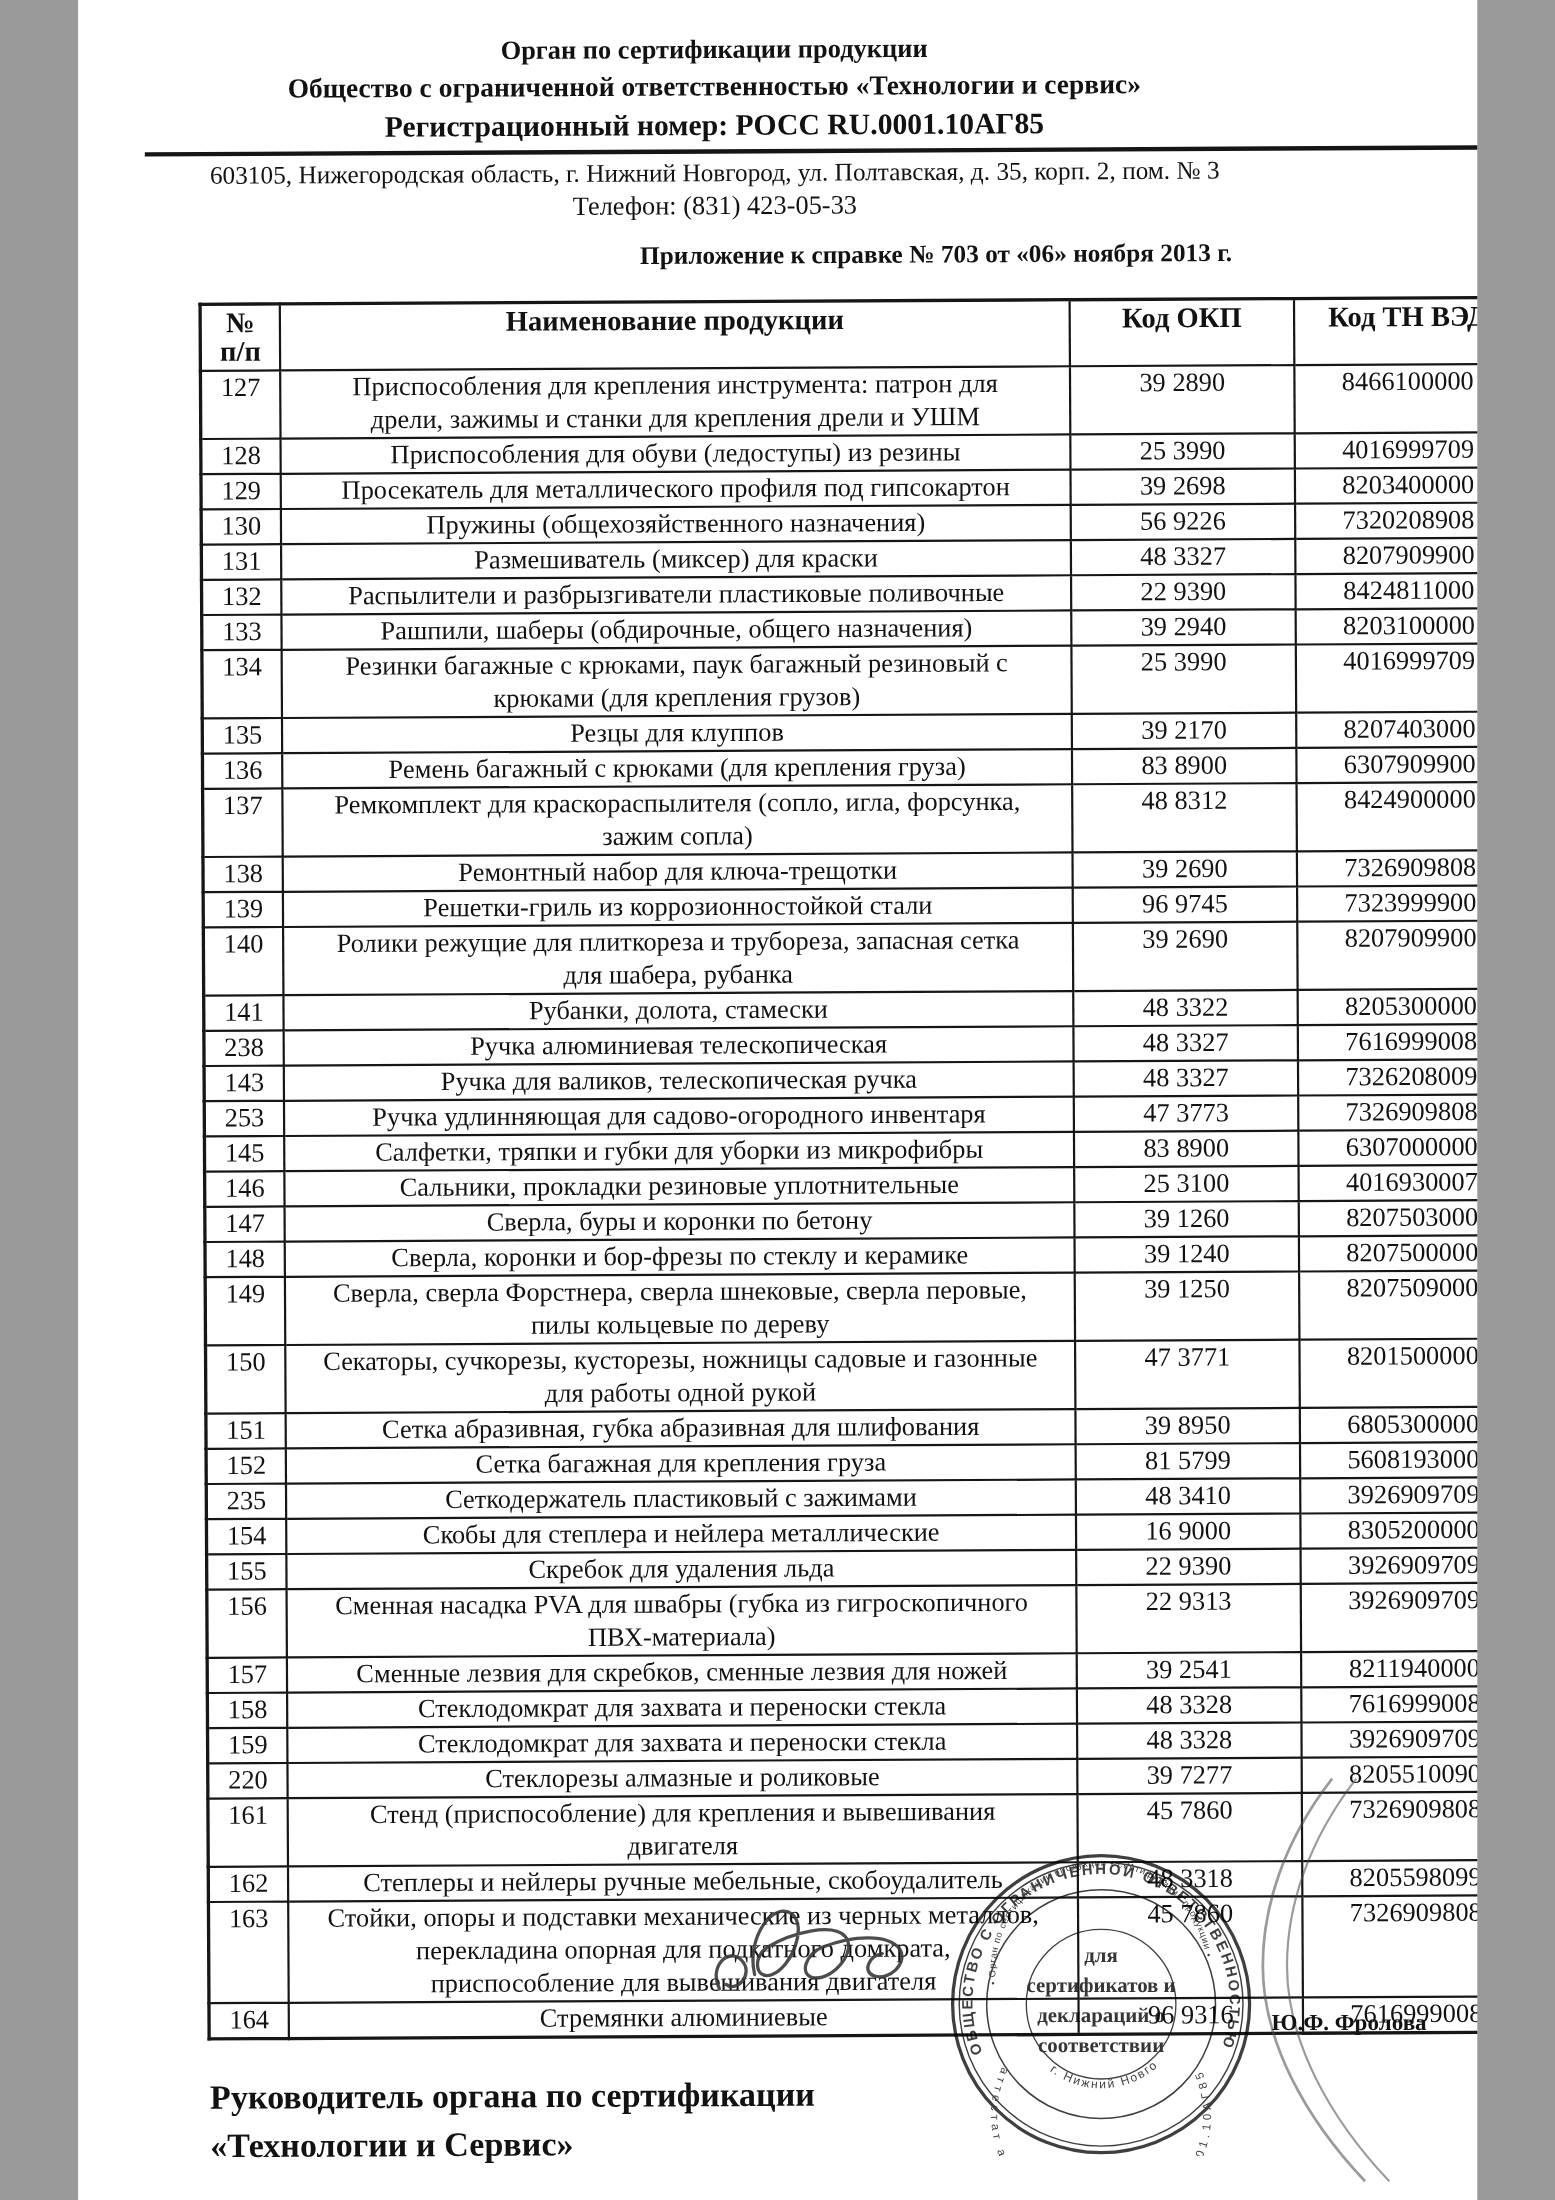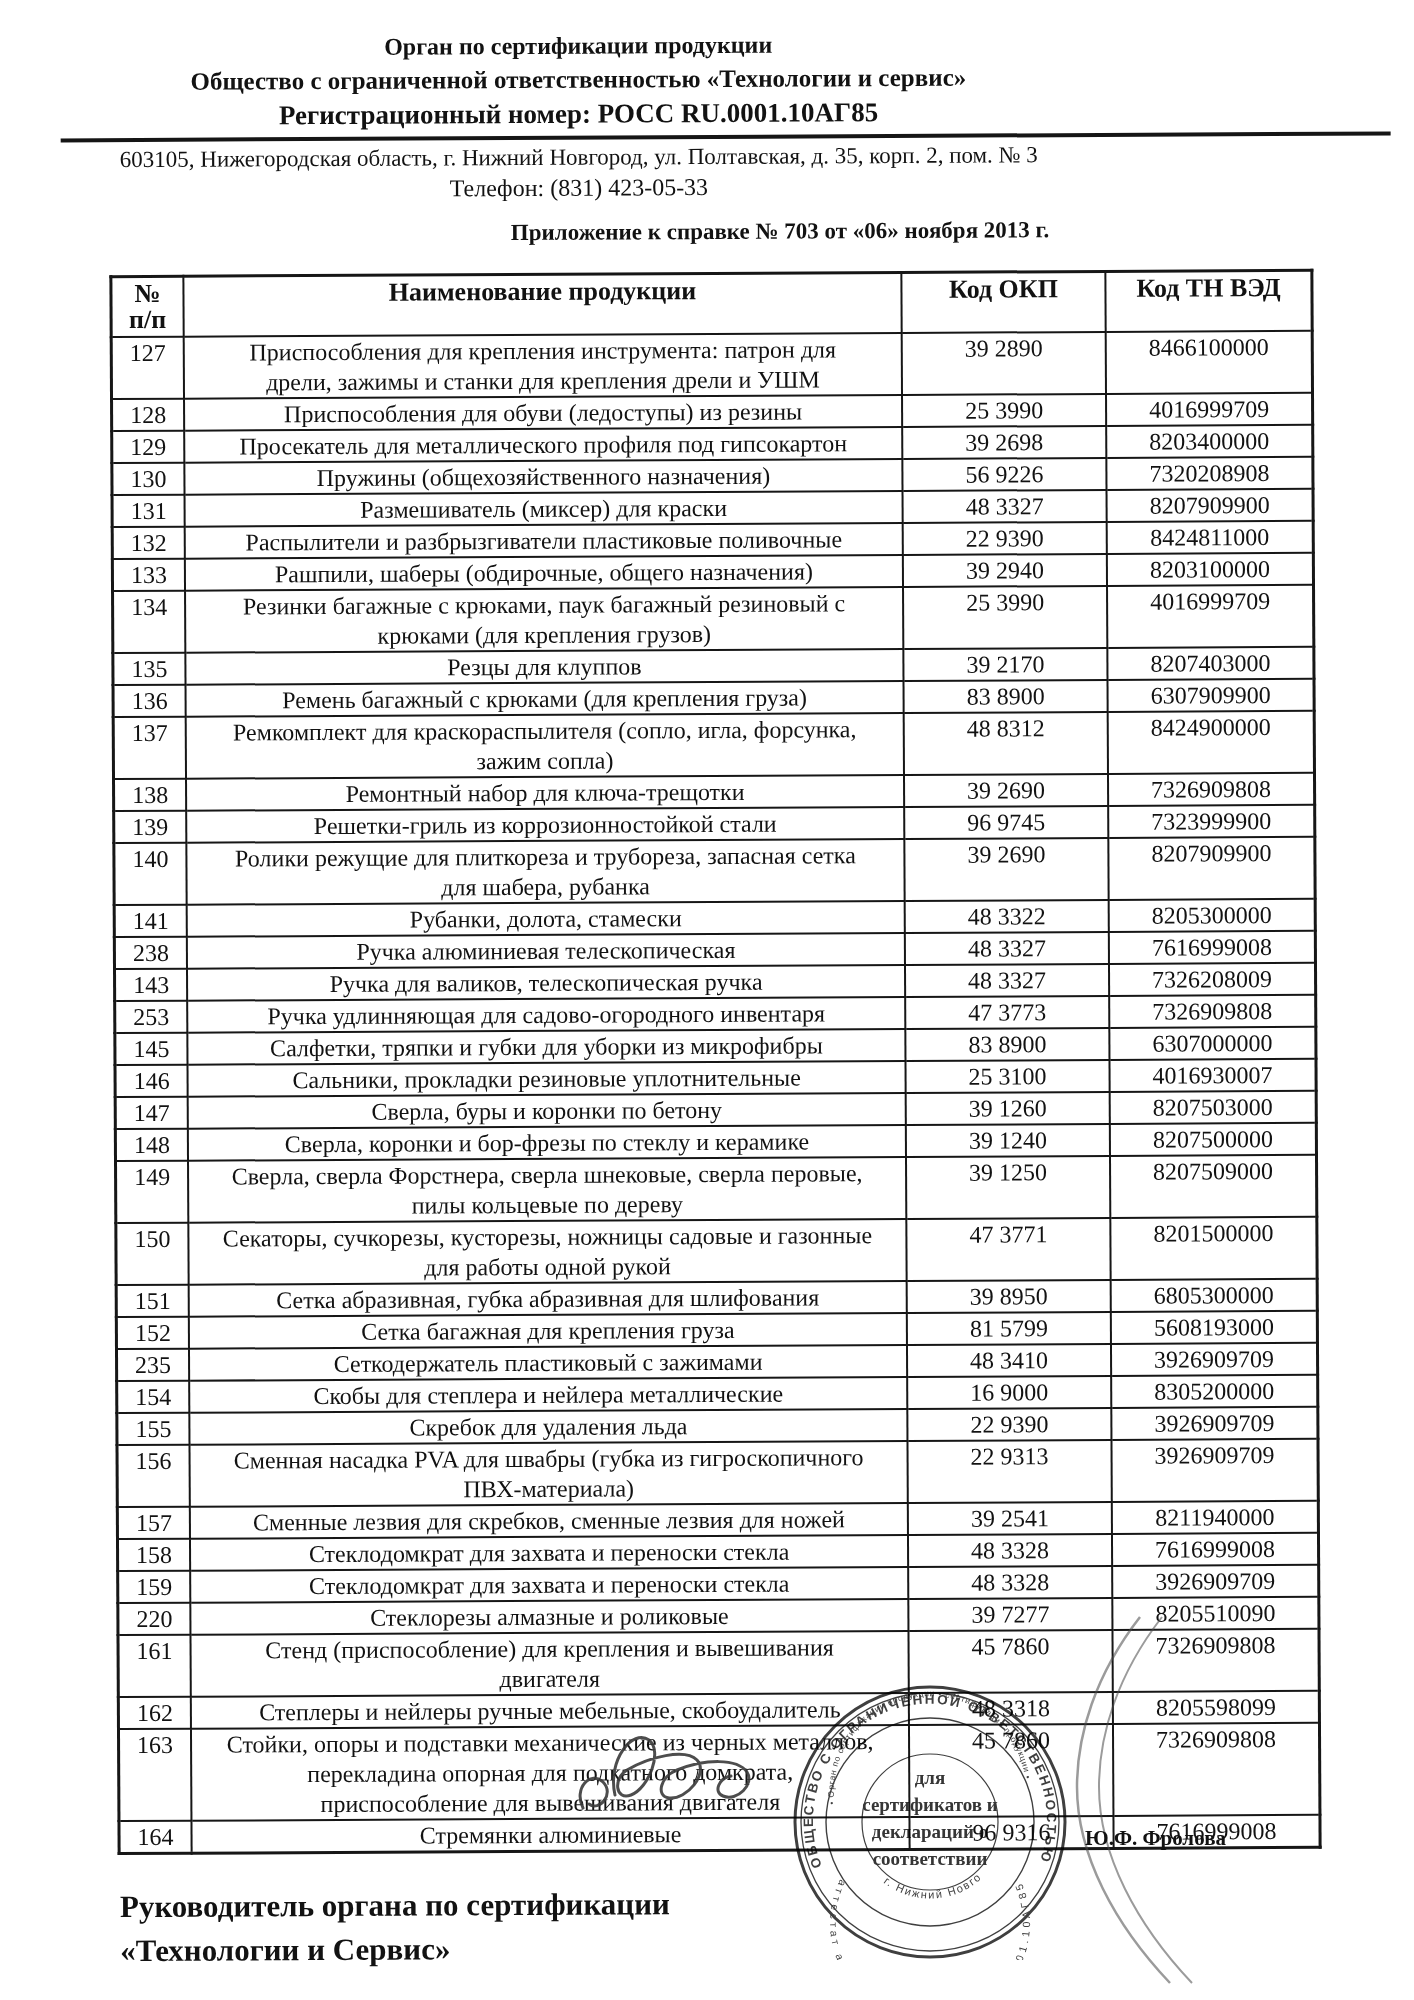--- a/index.html
+++ b/index.html
@@ -1,17 +1,17 @@
 <!DOCTYPE html>
 <html><head>
 <meta charset="utf-8">
 <style>
   html,body{margin:0;padding:0;background:#9a9a9a;}
   .page{
-    position:relative;width:1414px;height:2000px;margin:0 auto;
+    position:relative;width:1272px;height:2000px;margin:0 auto;
     background:#fff;overflow:hidden;
     font-family:"Liberation Serif","DejaVu Serif",serif;color:#121212;
   }
   .content{position:absolute;left:0;top:0;width:1414px;transform:rotate(-0.3deg);transform-origin:50% 20%;}
   .head-block{width:1160px;text-align:center;padding-top:28px;}
   .h1{font-size:24px;font-weight:bold;line-height:34px;}
   .h2{font-size:25px;font-weight:bold;line-height:34px;}
   .h3{font-size:27px;font-weight:bold;line-height:34px;}
   .rule{margin:5px 0 0 62px;width:1330px;border-top:4px solid #151515;}
   .addr{width:1160px;text-align:center;font-size:23px;line-height:30px;margin-top:3px;}

